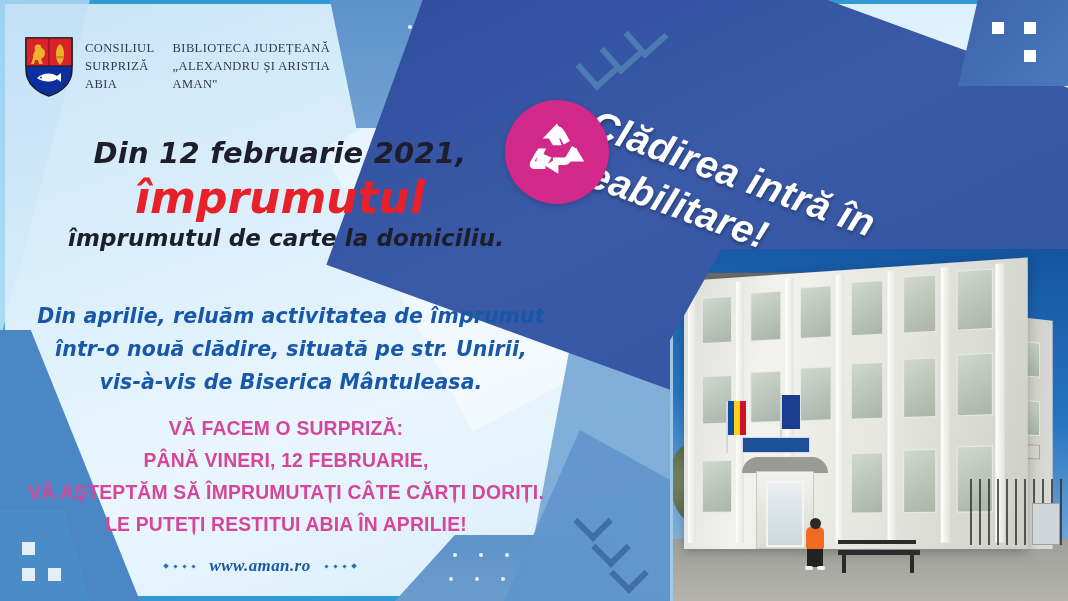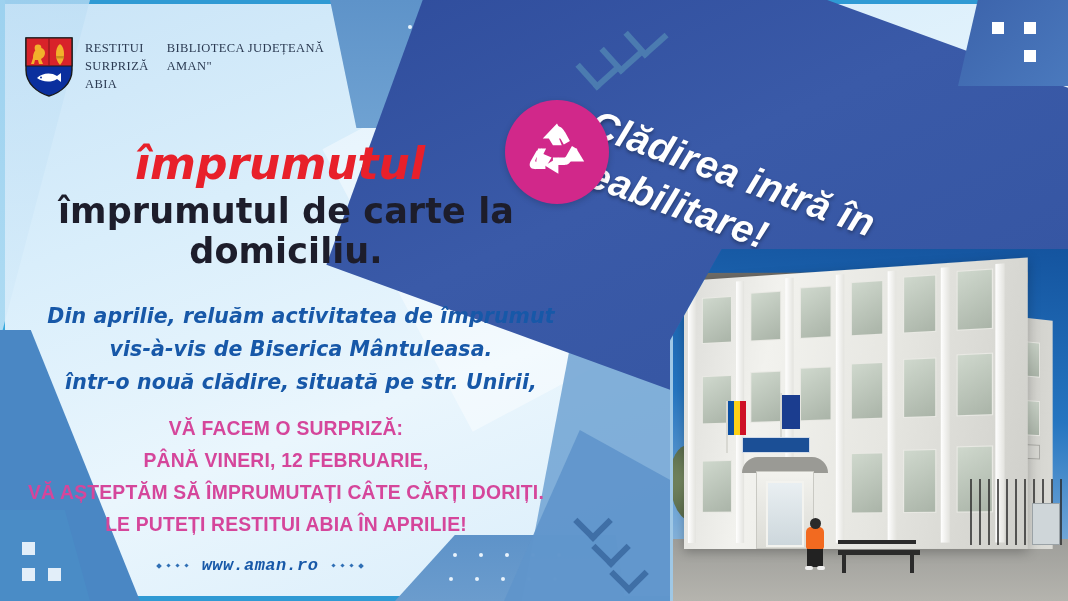--- a/index.html
+++ b/index.html
@@ -134,24 +134,24 @@
   .amanlogo{width:56px;height:62px;flex:0 0 auto;}
   .amanlogo svg{width:56px;height:62px;display:block;}
 
   
   .headline{
     position:absolute;left:0;top:136px;width:560px;text-align:center;
     font-family:"DejaVu Sans", sans-serif;
   }
   .hl1{font-size:29px;font-weight:bold;font-style:italic;color:#1d1d2b;letter-spacing:.2px;}
   .hl2{font-size:44px;font-weight:bold;font-style:italic;color:#e8202a;line-height:1.18;margin:2px 0 1px;}
-  .hl3{font-size:35px;font-weight:bold;color:#1d1d2b;letter-spacing:.1px;padding-left:12px;}
+  .hl3{font-size:23px;font-weight:bold;font-style:italic;color:#1d1d2b;letter-spacing:.1px;padding-left:12px;}
 
   .para{
-    position:absolute;left:12px;top:300px;width:578px;text-align:center;
+    position:absolute;left:2px;top:300px;width:578px;text-align:center;
     font-family:"DejaVu Sans", sans-serif;
     font-size:20.5px;font-weight:bold;font-style:italic;
     color:#1758a8;line-height:1.62;letter-spacing:.1px;
   }
 
   .promo{
     position:absolute;left:0;top:412px;width:572px;text-align:center;
     font-family:"Liberation Sans Narrow","Liberation Sans", sans-serif;
     font-size:21px;font-weight:bold;color:#d5469b;
     line-height:1.53;letter-spacing:.2px;
@@ -159,21 +159,21 @@
   }
 
   .footer{
     position:absolute;left:0;top:556px;width:520px;
     display:flex;align-items:center;justify-content:center;gap:14px;
   }
   .fdots{display:flex;align-items:center;gap:6px;}
   .fd{width:4px;height:4px;background:#2f6fb5;transform:rotate(45deg);}
   .fd.small{width:3px;height:3px;}
   .url{
-    font-family:Liberation Mono, monospace;
+    font-family:Liberation Serif, serif;
     font-size:17px;font-weight:bold;font-style:italic;color:#1758a8;letter-spacing:.4px;
   }
 
   
   .photo{
     position:absolute;right:0;bottom:0;width:398px;height:352px;
     overflow:hidden;
     clip-path:polygon(13% 0,100% 0,100% 100%,0 100%,0 26%);
     background:linear-gradient(180deg,#1c63b4 0%,#2a78c6 38%,#6fa8d8 62%,#9bbfd2 100%);
   }
@@ -399,43 +399,45 @@
           <circle cx="14" cy="12" r="3.4" fill="#f2b12b"></circle>
 
           <path d="M36 8 c3 2 4 6 4 10 c0 4 -1 8 -4 11 c-3 -3 -4 -7 -4 -11 c0 -4 1 -8 4 -10 z" fill="#f2b12b"></path>
           <rect x="32" y="20" width="8" height="2.4" fill="#c98e1d"></rect>
 
           <path d="M13 42 c5 -5 14 -6 20 -2 l4 -3 0 9 -4 -3 c-6 4 -15 3 -20 -1 z" fill="#ffffff"></path>
           <circle cx="17" cy="41.5" r="1" fill="#0b2f9e"></circle>
         </svg>
       </div>
       <div class="logo-txt">
-        <div>RESTITUI</div>
+        <div>CONSILIUL</div>
         <div>SURPRIZĂ</div>
         <div>ABIA</div>
       </div>
     </div>
 
     <div class="logo-unit">
       <div class="logo-txt">
         <div>BIBLIOTECA JUDEȚEANĂ</div>
+        <div>„ALEXANDRU ȘI ARISTIA</div>
         <div>AMAN"</div>
       </div>
     </div>
   </div>
 
   <div class="headline">
+    <div class="hl1">Din 12 februarie 2021,</div>
     <div class="hl2">împrumutul</div>
     <div class="hl3">împrumutul de carte la domiciliu.</div>
   </div>
 
   <div class="para">
     <div>Din aprilie, reluăm activitatea de împrumut</div>
+    <div>într-o nouă clădire, situată pe str. Unirii,</div>
     <div>vis-à-vis de Biserica Mântuleasa.</div>
-    <div>într-o nouă clădire, situată pe str. Unirii,</div>
   </div>
 
   <div class="promo">
     <div>VĂ FACEM O SURPRIZĂ:</div>
     <div>PÂNĂ VINERI, 12 FEBRUARIE,</div>
     <div>VĂ AȘTEPTĂM SĂ ÎMPRUMUTAȚI CÂTE CĂRȚI DORIȚI.</div>
     <div>LE PUTEȚI RESTITUI ABIA ÎN APRILIE!</div>
   </div>
 
   <div class="footer">

